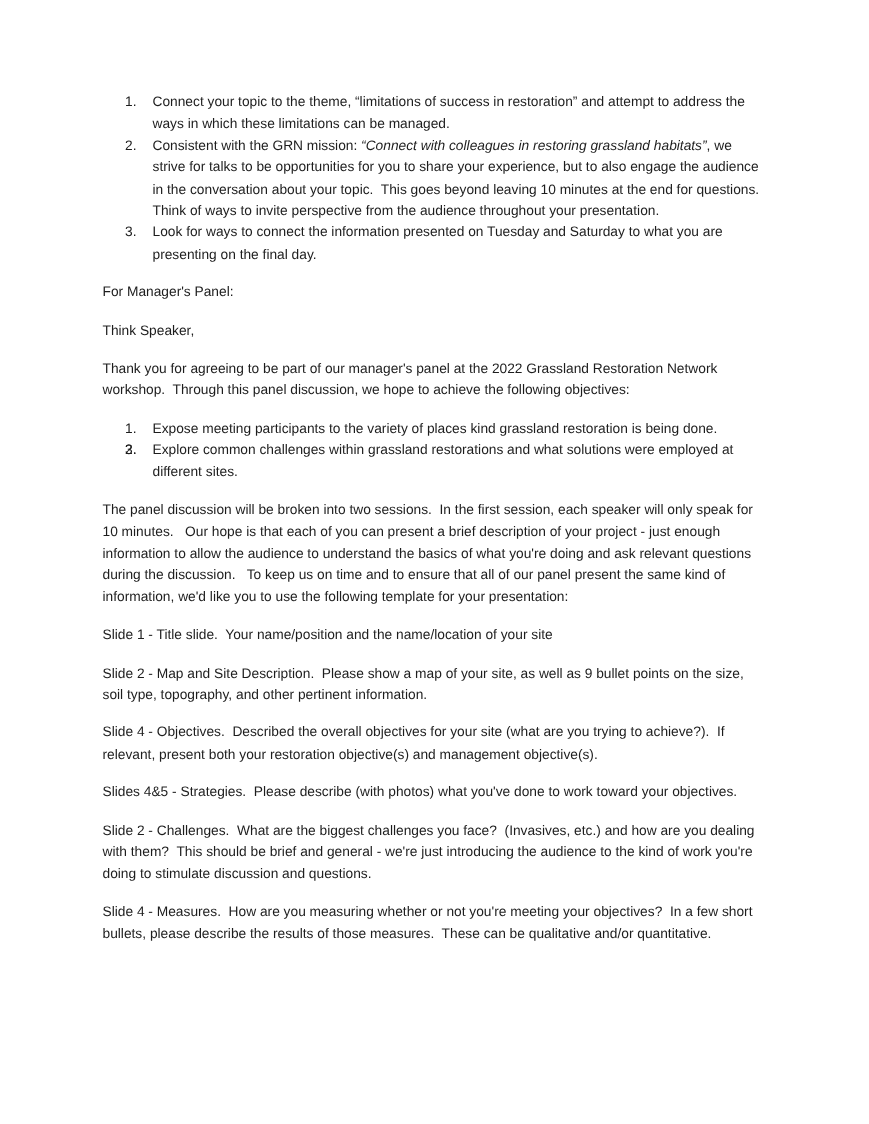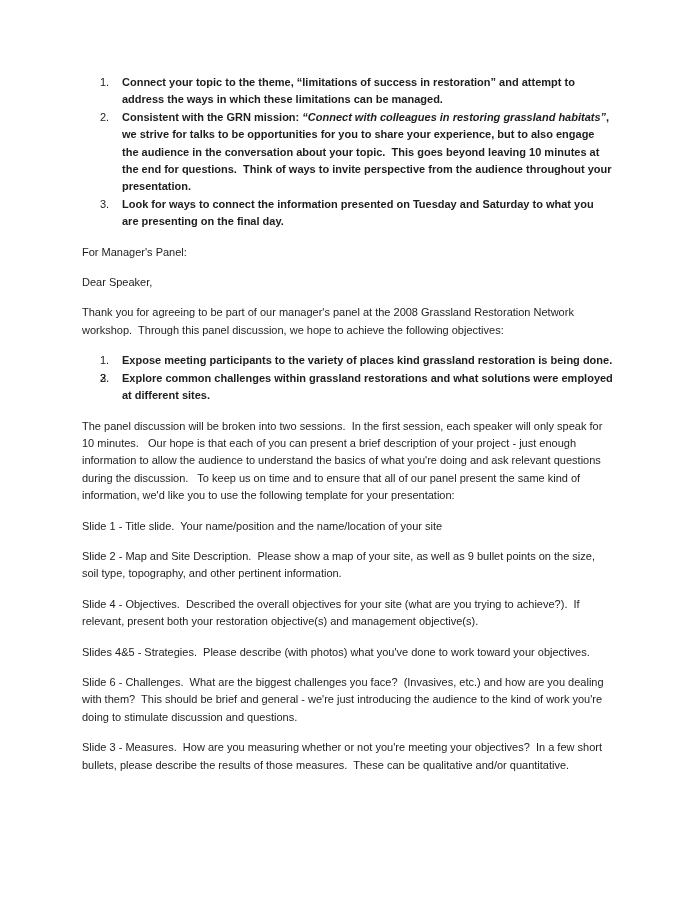--- a/index.html
+++ b/index.html
@@ -32,21 +32,20 @@
     position: relative;
     padding-left: 40px;
   }
   .li .num {
     position: absolute;
     left: 18px;
     top: 0;
   }
   .li-text, .li-text span, .li-text em {
     white-space: pre-wrap;
-    font-weight: bold;
   }
   em.it {
     font-style: italic;
   }
 </style>
 </head>
 <body>
 
 <div class="page">
 
@@ -60,23 +59,23 @@
       <span class="li-text"><span>Consistent with the GRN mission: </span><em class="it">“Connect with colleagues in restoring grassland habitats”</em><span>, we strive for talks to be opportunities for you to share your experience, but to also engage the audience in the conversation about your topic.  This goes beyond leaving 10 minutes at the end for questions.  Think of ways to invite perspective from the audience throughout your presentation.</span></span>
     </div>
     <div class="li">
       <span class="num">3.</span>
       <span class="li-text">Look for ways to connect the information presented on Tuesday and Saturday to what you are presenting on the final day.</span>
     </div>
   </div>
 
   <p class="para">For Manager's Panel:</p>
 
-  <p class="para">Dear Speaker,</p>
+  <p class="para">Think Speaker,</p>
 
-  <p class="para">Thank you for agreeing to be part of our manager's panel at the 2008 Grassland Restoration Network workshop.  Through this panel discussion, we hope to achieve the following objectives:</p>
+  <p class="para">Thank you for agreeing to be part of our manager's panel at the 2022 Grassland Restoration Network workshop.  Through this panel discussion, we hope to achieve the following objectives:</p>
 
   <div class="num-list">
     <div class="li">
       <span class="num">1.</span>
       <span class="li-text">Expose meeting participants to the variety of places kind grassland restoration is being done.</span>
     </div>
     <div class="li">
       <span class="num">2.</span>
     </div>
     <div class="li">
@@ -84,16 +83,16 @@
       <span class="li-text">Explore common challenges within grassland restorations and what solutions were employed at different sites.</span>
     </div>
   </div>
 
   <p class="para">The panel discussion will be broken into two sessions.  In the first session, each speaker will only speak for 10 minutes.   Our hope is that each of you can present a brief description of your project - just enough information to allow the audience to understand the basics of what you're doing and ask relevant questions during the discussion.   To keep us on time and to ensure that all of our panel present the same kind of information, we'd like you to use the following template for your presentation:</p>
 
   <p class="para">Slide 1 - Title slide.  Your name/position and the name/location of your site</p>
   <p class="para">Slide 2 - Map and Site Description.  Please show a map of your site, as well as 9 bullet points on the size, soil type, topography, and other pertinent information.</p>
   <p class="para">Slide 4 - Objectives.  Described the overall objectives for your site (what are you trying to achieve?).  If relevant, present both your restoration objective(s) and management objective(s).</p>
   <p class="para">Slides 4&amp;5 - Strategies.  Please describe (with photos) what you've done to work toward your objectives.</p>
-  <p class="para">Slide 6 - Challenges.  What are the biggest challenges you face?  (Invasives, etc.) and how are you dealing with them?  This should be brief and general - we're just introducing the audience to the kind of work you're doing to stimulate discussion and questions.</p>
-  <p class="para">Slide 3 - Measures.  How are you measuring whether or not you're meeting your objectives?  In a few short bullets, please describe the results of those measures.  These can be qualitative and/or quantitative.</p>
+  <p class="para">Slide 2 - Challenges.  What are the biggest challenges you face?  (Invasives, etc.) and how are you dealing with them?  This should be brief and general - we're just introducing the audience to the kind of work you're doing to stimulate discussion and questions.</p>
+  <p class="para">Slide 4 - Measures.  How are you measuring whether or not you're meeting your objectives?  In a few short bullets, please describe the results of those measures.  These can be qualitative and/or quantitative.</p>
 
 </div>
 
 </body></html>

